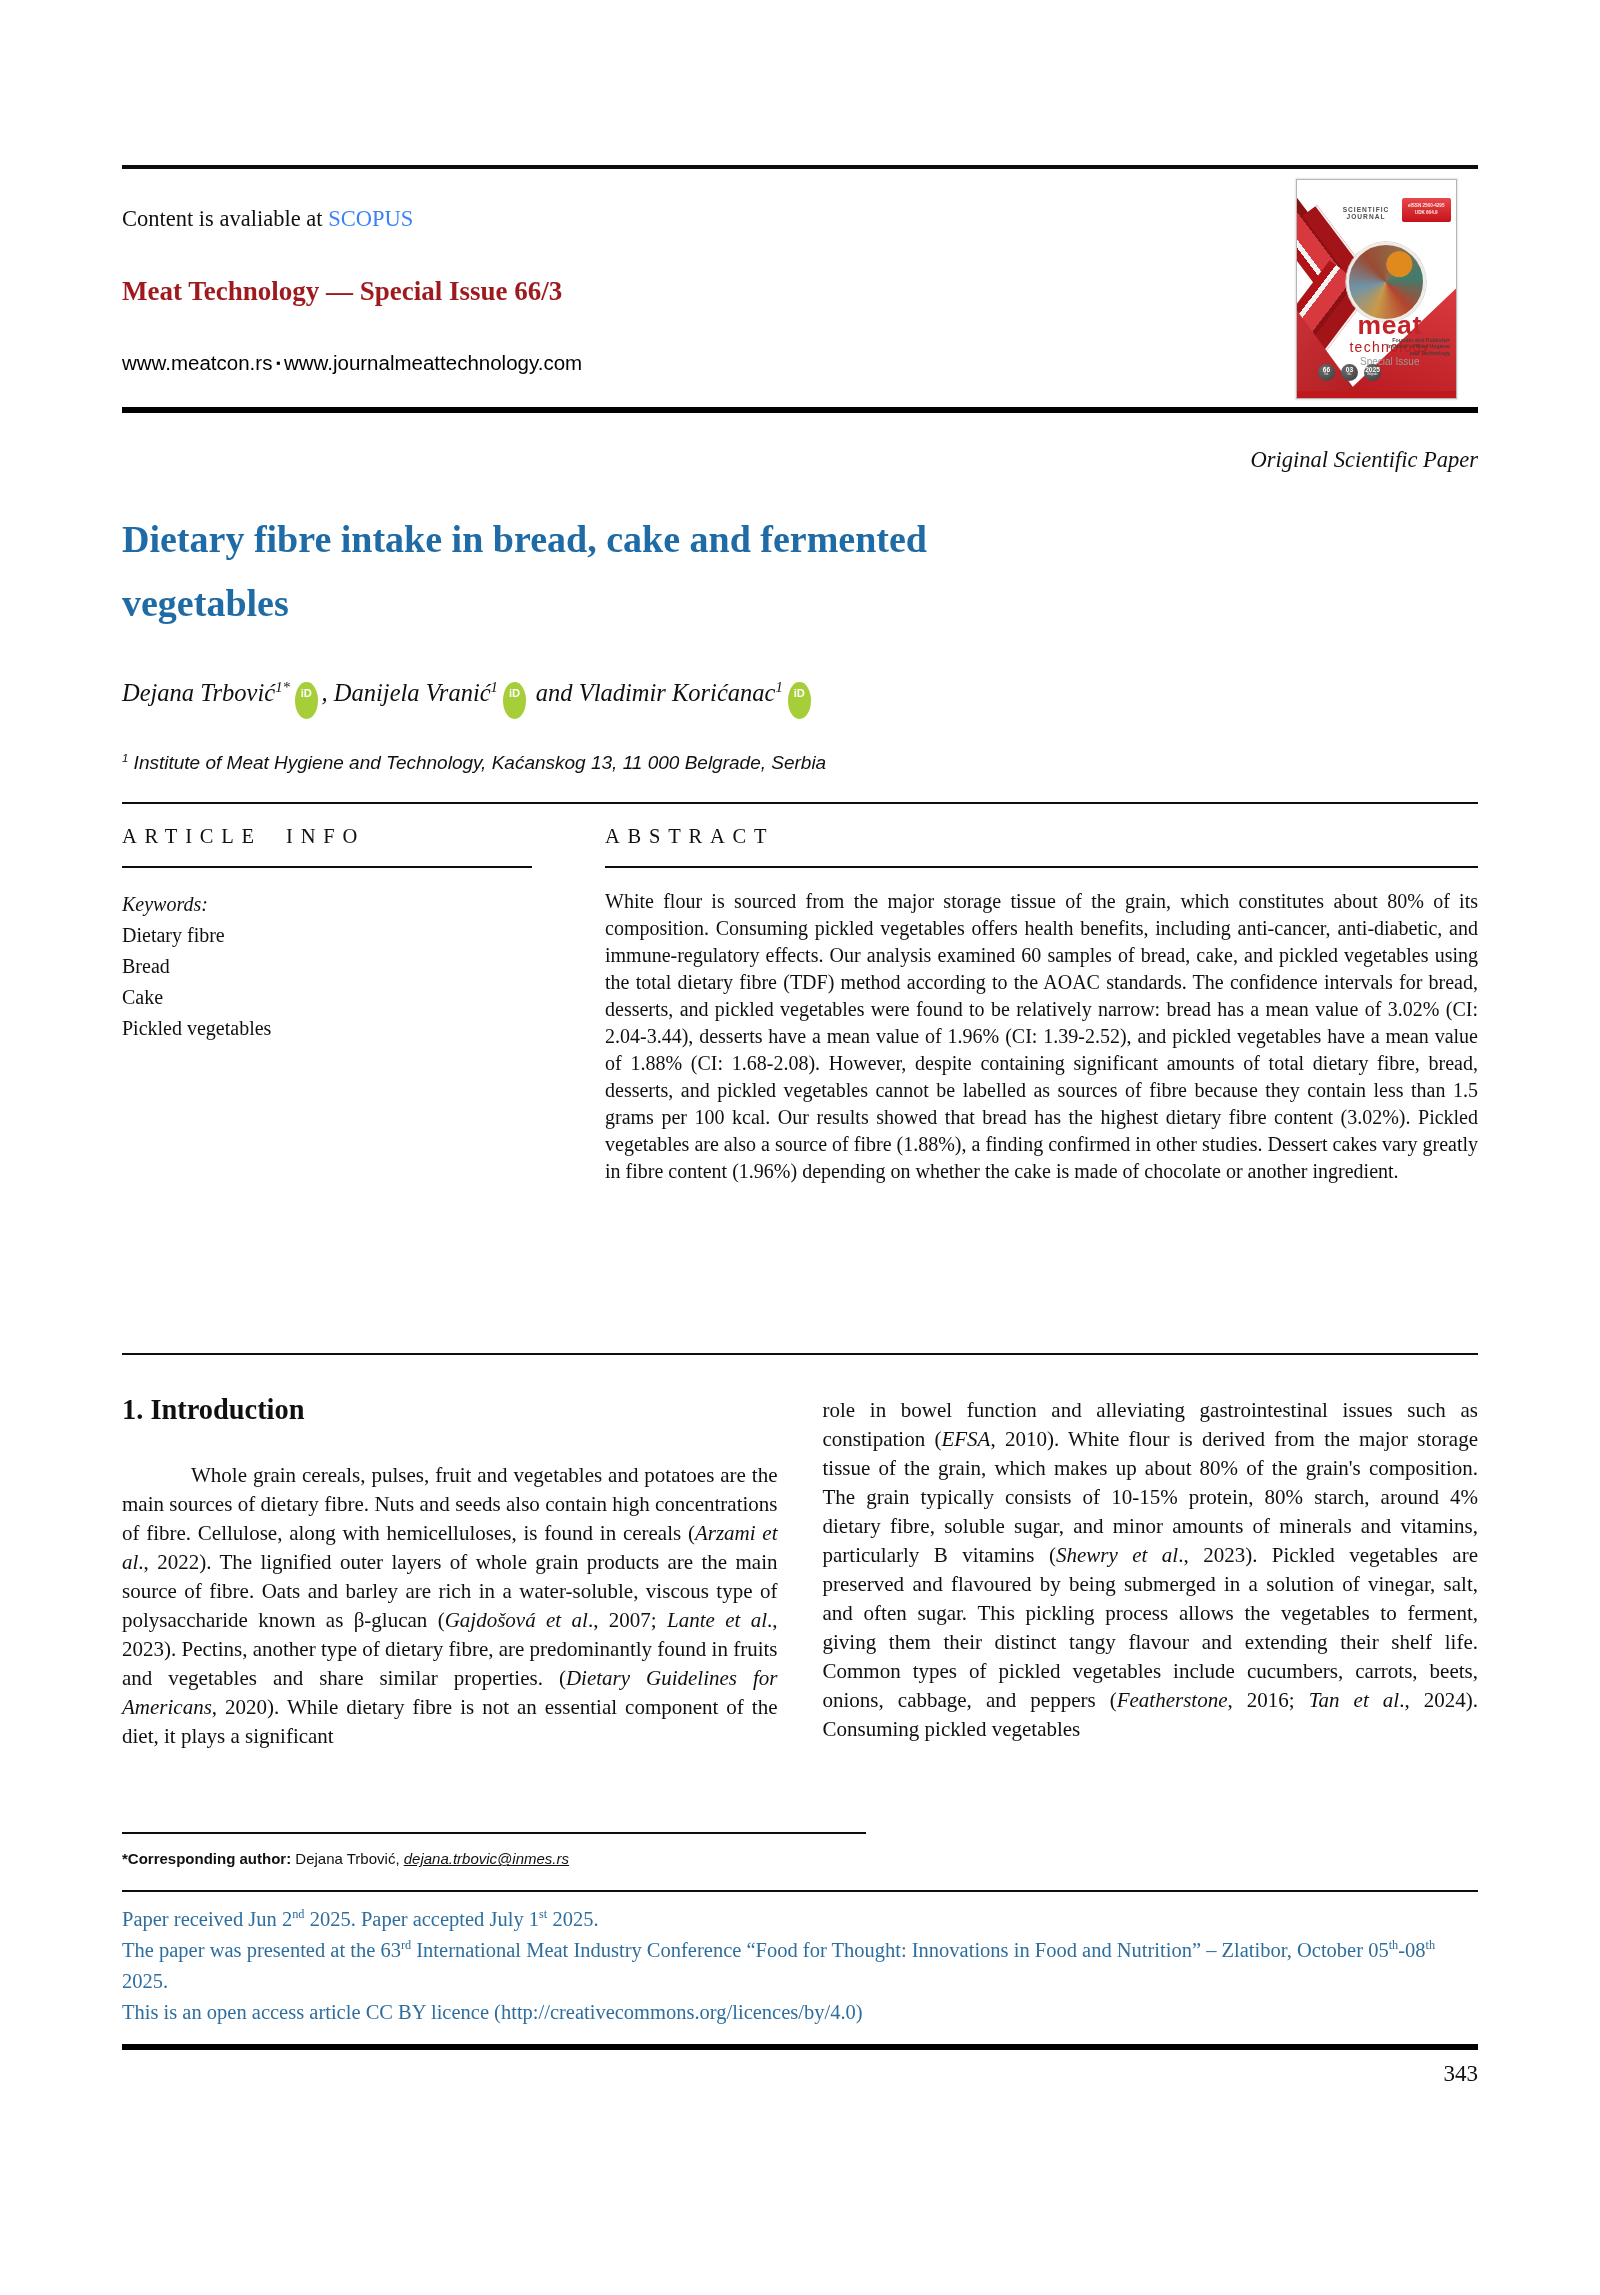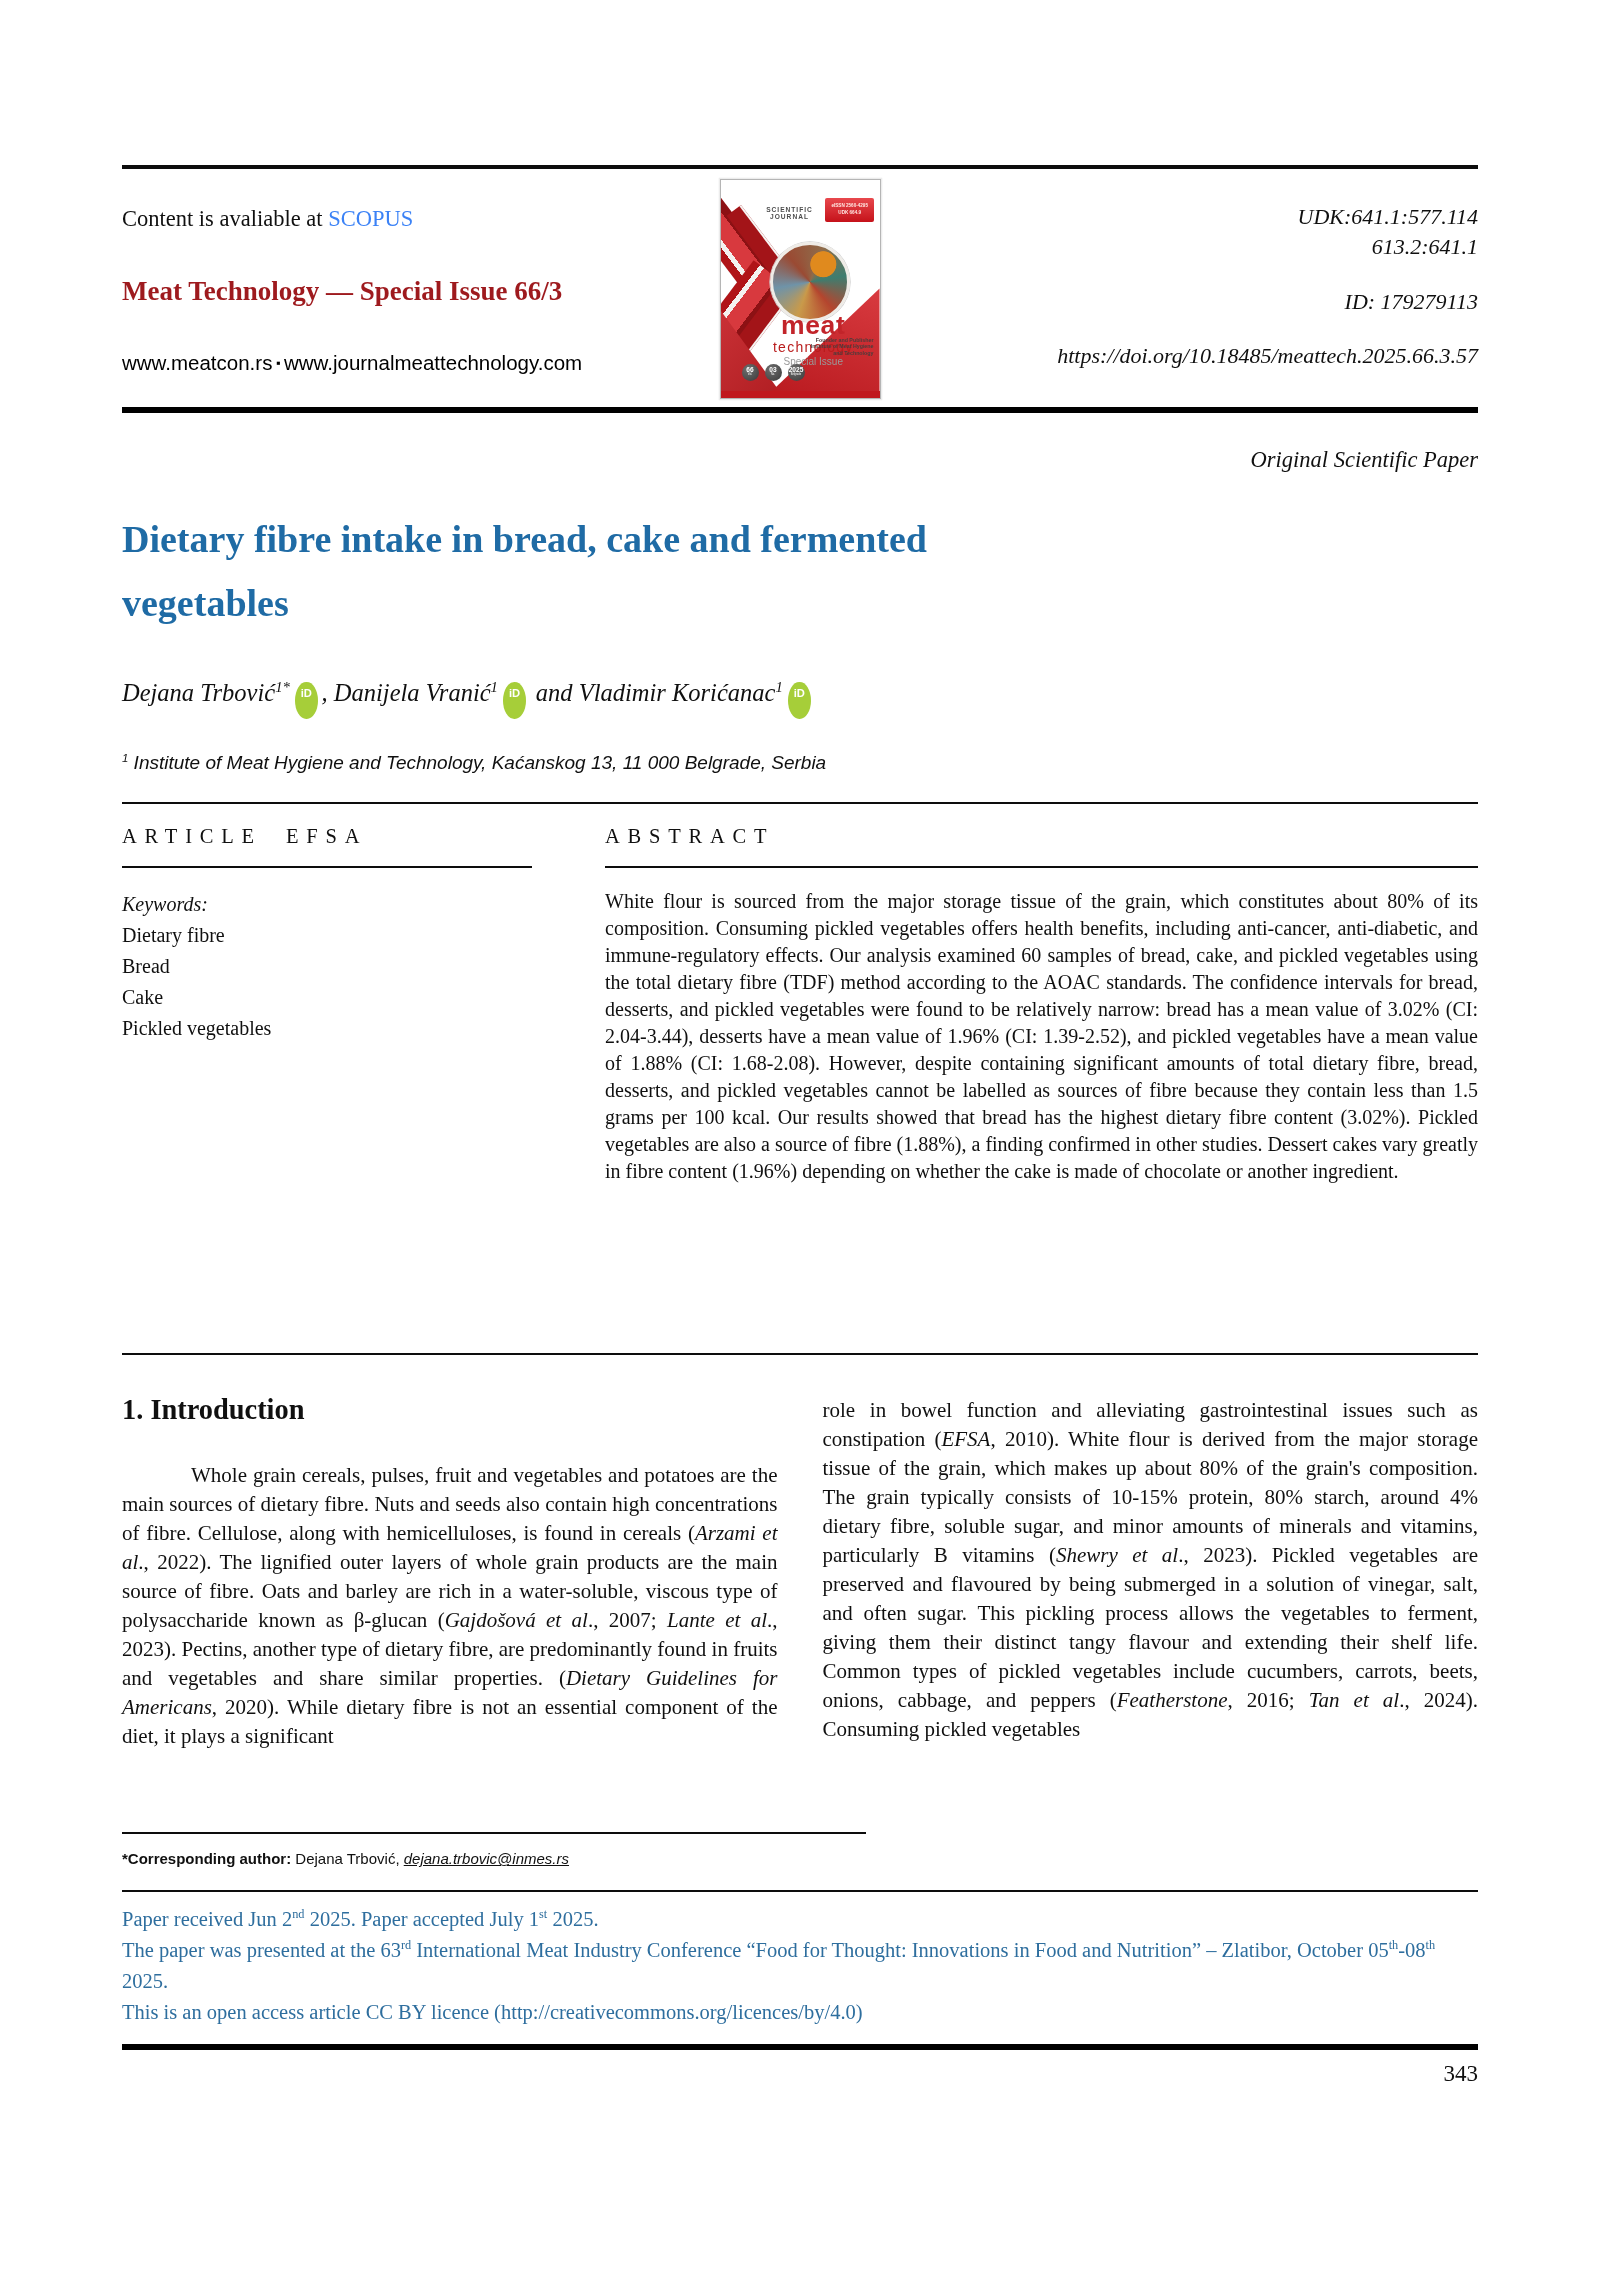--- a/index.html
+++ b/index.html
@@ -142,28 +142,20 @@
           <span class="l">Belgrade</span>
         </div>
       </div>
       <div class="cov-founder">
         <div>Founder and Publisher</div>
         <div>Institute of Meat Hygiene</div>
         <div>and Technology</div>
       </div>
     </div>
 
-    <div class="h-right">
-      <div class="udk">
-        <div>UDK:641.1:577.114</div>
-        <div>613.2:641.1</div>
-      </div>
-      <div>ID: 179279113</div>
-      <div>https://doi.org/10.18485/meattech.2025.66.3.57</div>
-    </div>
   </div>
 
   <div class="rule rule-thick"></div>
 
   <div class="paper-type">Original Scientific Paper</div>
 
   <div class="page-title">
     <div>Dietary fibre intake in bread, cake and fermented</div>
     <div>vegetables</div>
   </div>
@@ -173,21 +165,21 @@
   </div>
 
   <div class="affiliation sans">
     <sup>1</sup><span> Institute of Meat Hygiene and Technology, Kaćanskog 13, 11 000 Belgrade, Serbia</span>
   </div>
 
   <div class="rule rule-aff"></div>
 
   <div class="info-abs">
     <div class="info-col">
-      <div class="sec-head">ARTICLE EFSA</div>
+      <div class="sec-head">ARTICLE INFO</div>
       <div class="sec-rule"></div>
       <div class="kw">
         <div class="lbl">Keywords:</div>
         <div>Dietary fibre</div>
         <div>Bread</div>
         <div>Cake</div>
         <div>Pickled vegetables</div>
       </div>
     </div>
     <div class="abs-col">

